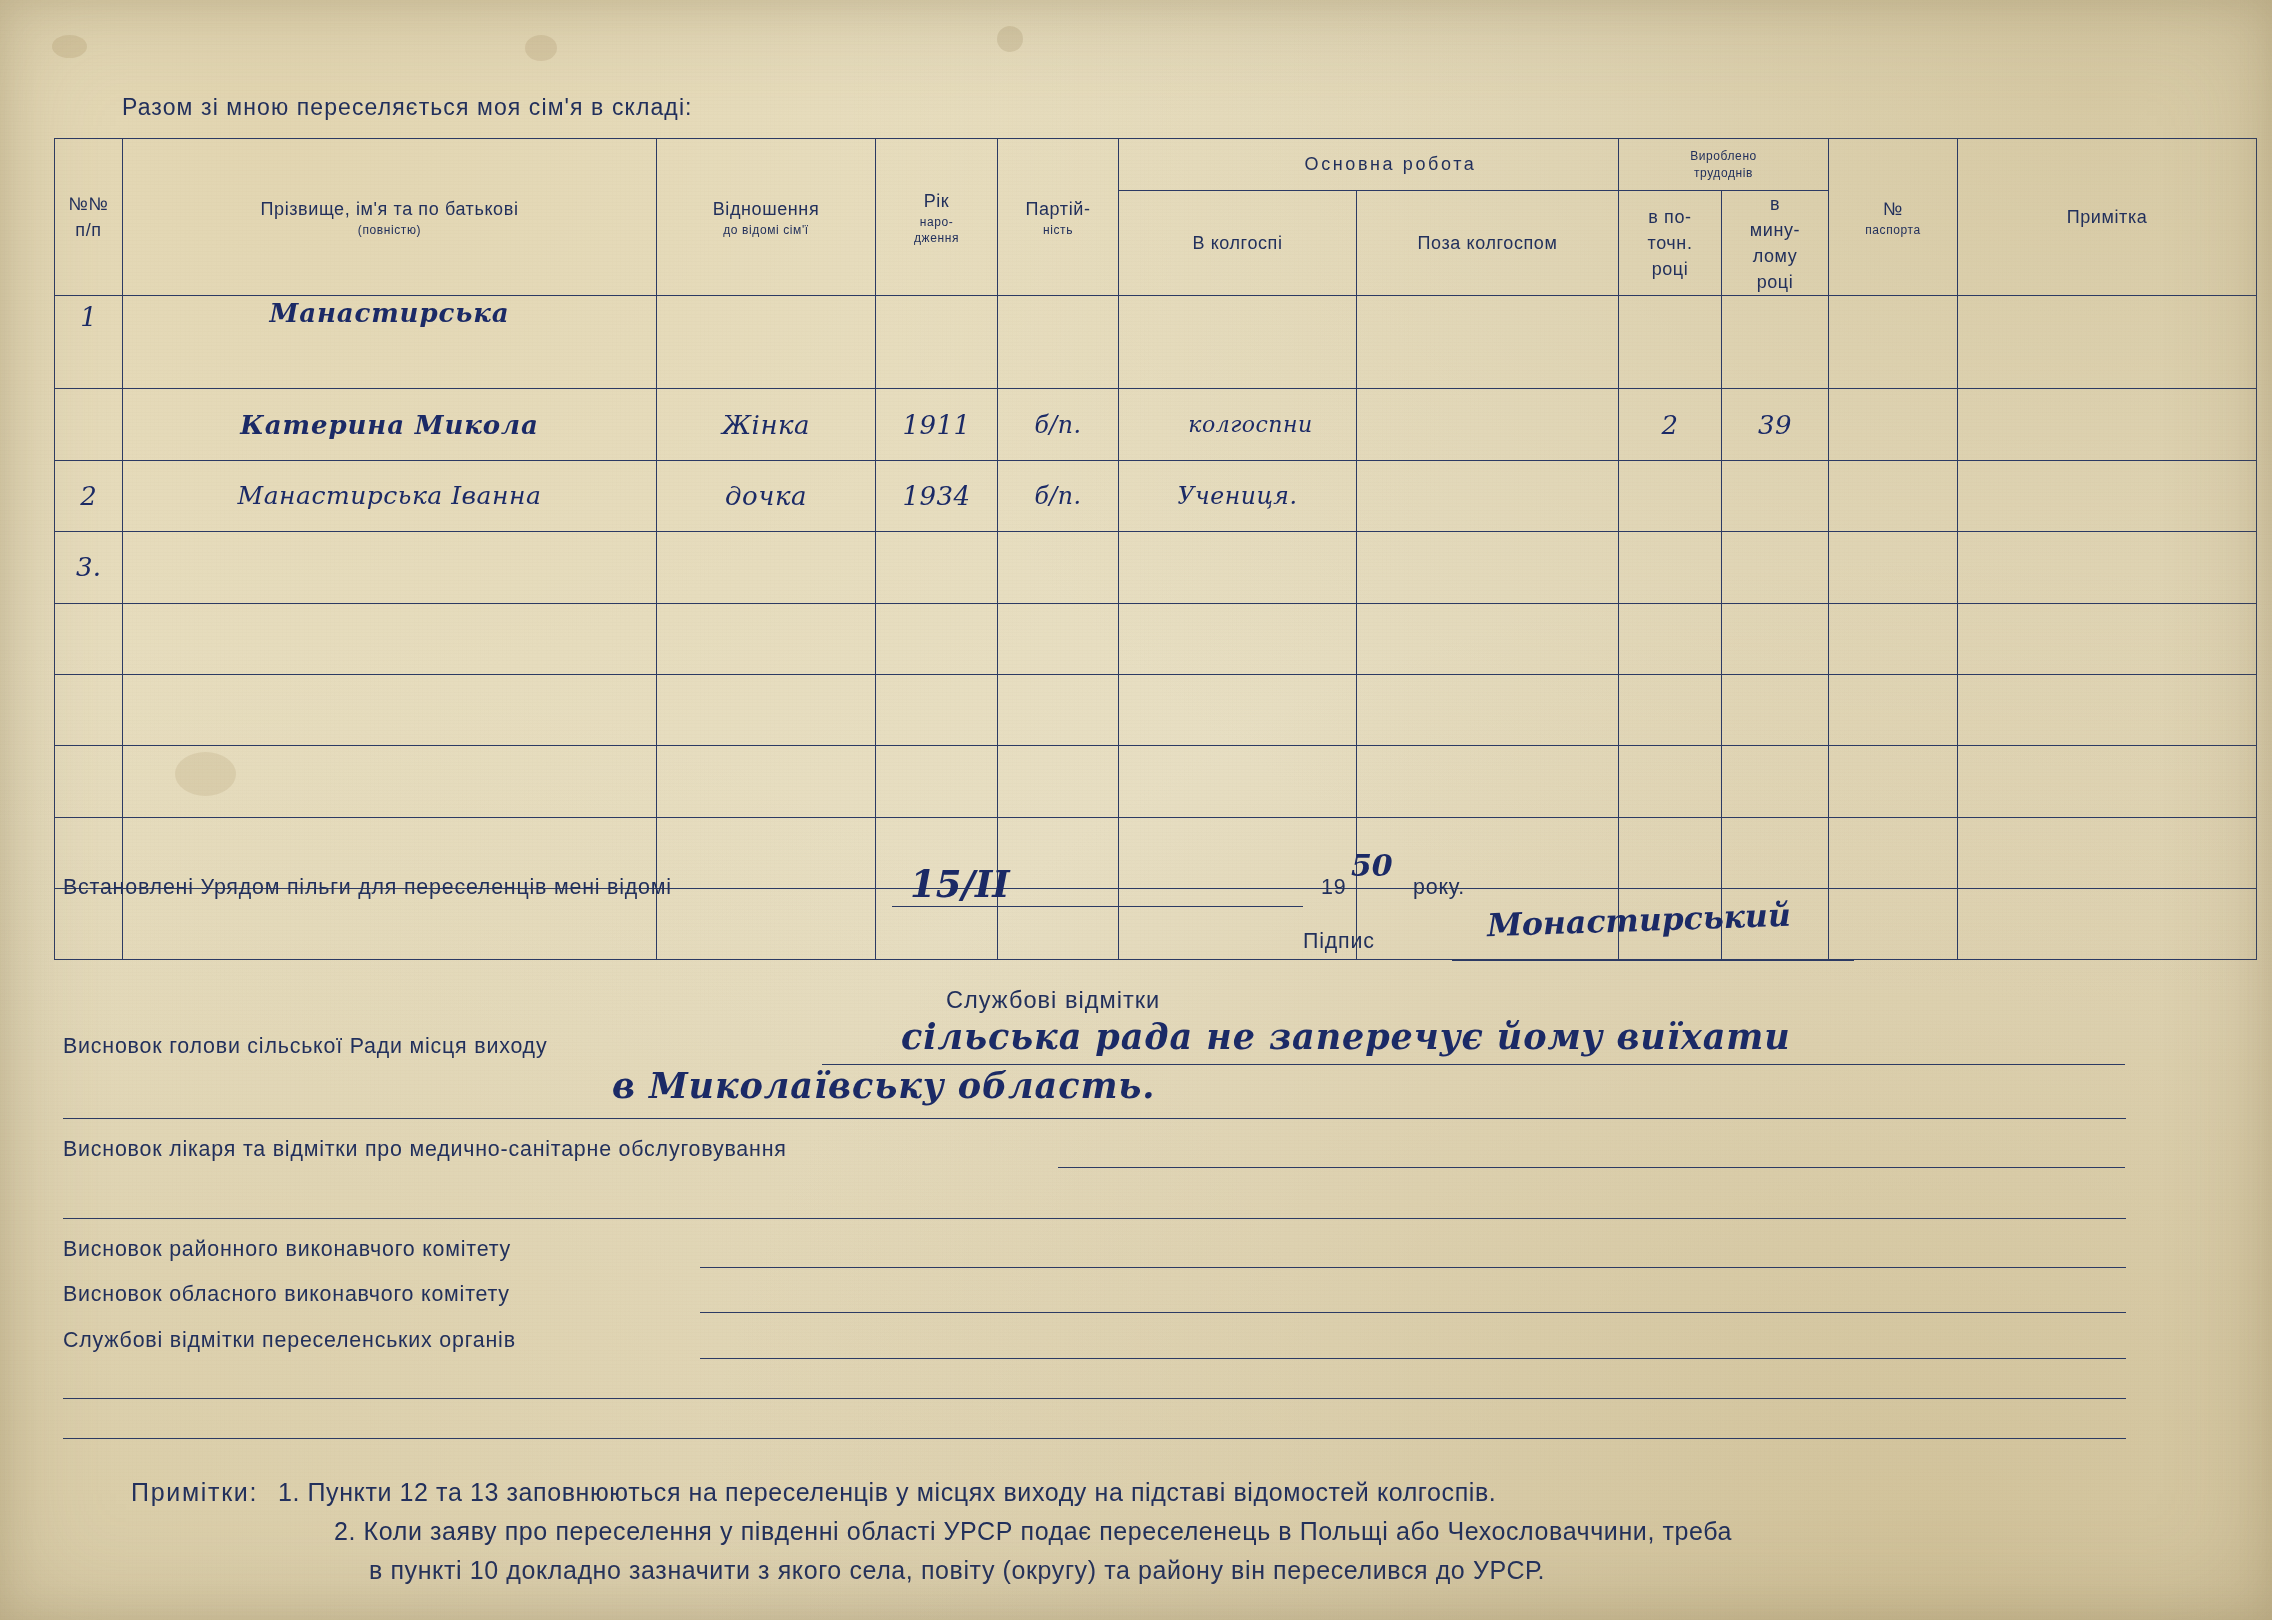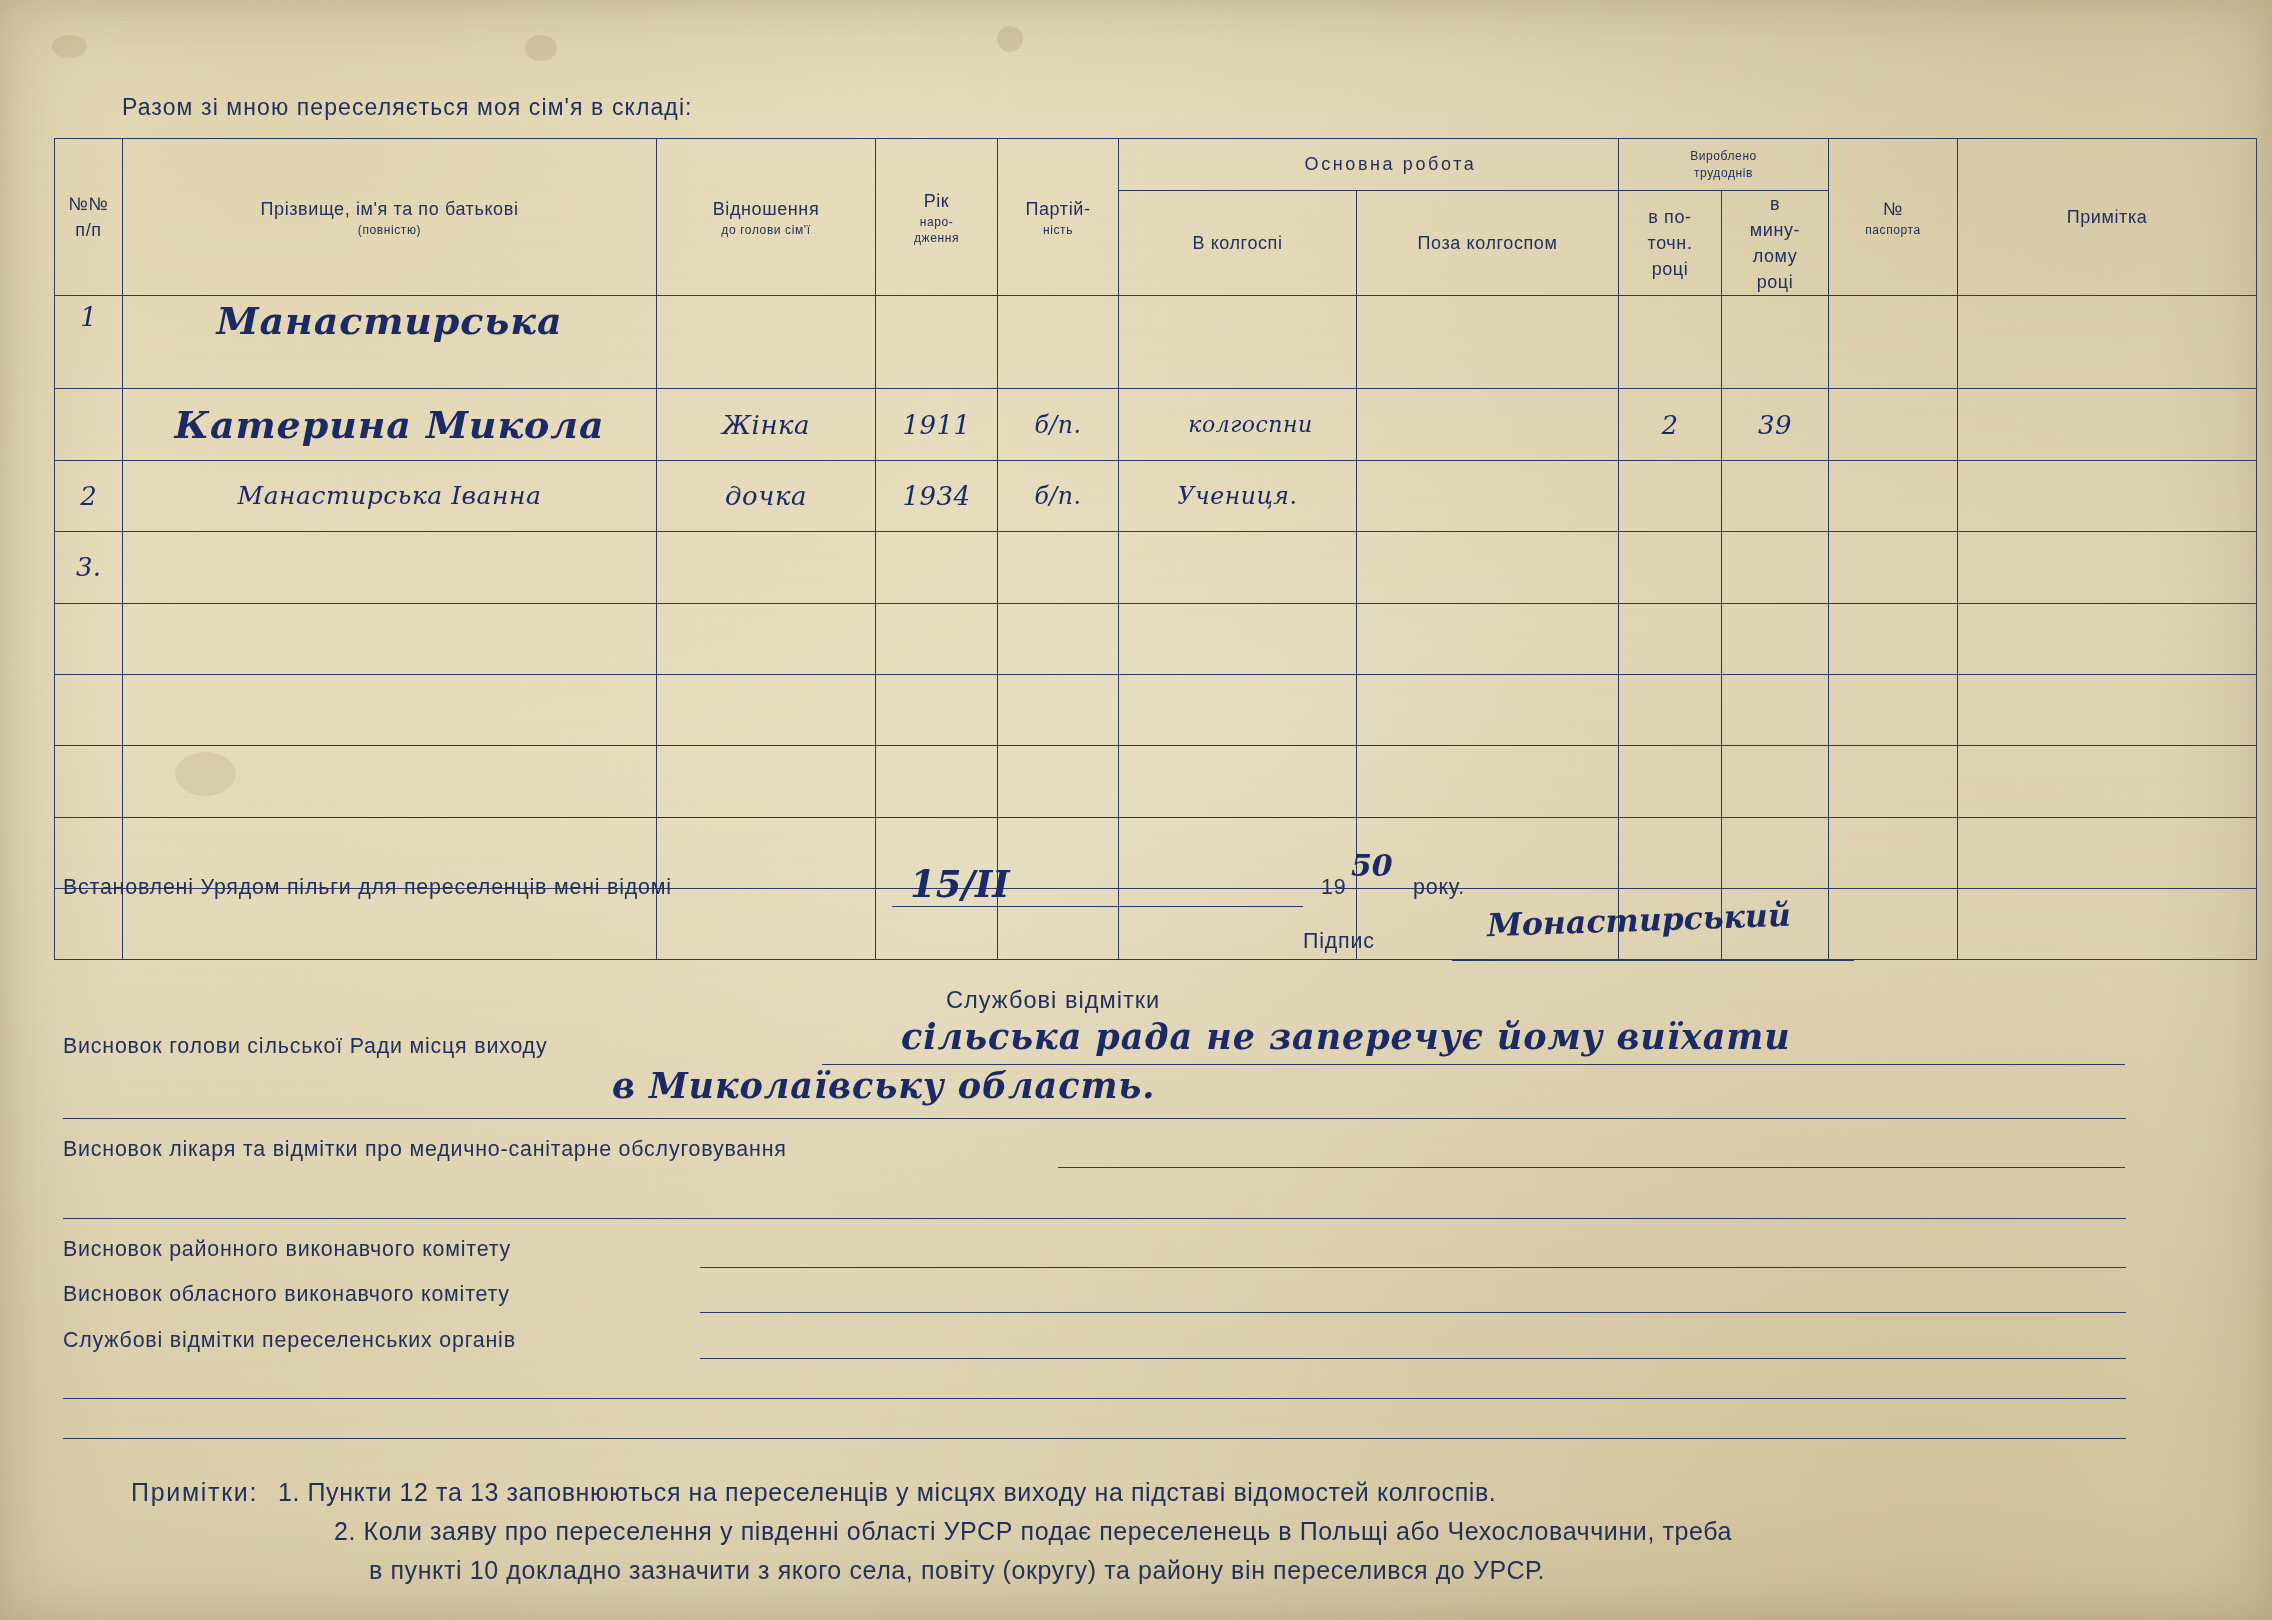--- a/index.html
+++ b/index.html
@@ -104,21 +104,21 @@
     white-space: nowrap;
   }
   .hand-num {
     font-family: "DejaVu Serif", serif;
     font-style: italic;
     font-weight: 600;
     color: #1b2a66;
     font-size: 23.6px;
   }
   .name-big {
-    font-size: 38px;
+    font-size: 26px;
     letter-spacing: 0.9px;
   }
 
   
   .row-line {
     position: absolute;
     font-size: 21.4px;
     letter-spacing: 0.8px;
     white-space: nowrap;
   }
@@ -193,21 +193,21 @@
           <th rowspan="3" class="printed">
             <div>№№</div>
             <div>п/п</div>
           </th>
           <th rowspan="3" class="printed">
             <div>Прізвище, ім'я та по батькові</div>
             <div class="hdr-sub">(повністю)</div>
           </th>
           <th rowspan="3" class="printed">
             <div>Відношення</div>
-            <div class="hdr-sub">до голови сім'ї</div>
+            <div class="hdr-sub">до відомі сім'ї</div>
           </th>
           <th rowspan="3" class="printed">
             <div>Рік</div>
             <div class="hdr-sub">наро-</div>
             <div class="hdr-sub">дження</div>
           </th>
           <th rowspan="3" class="printed">
             <div>Партій-</div>
             <div class="hdr-sub">ність</div>
           </th>

